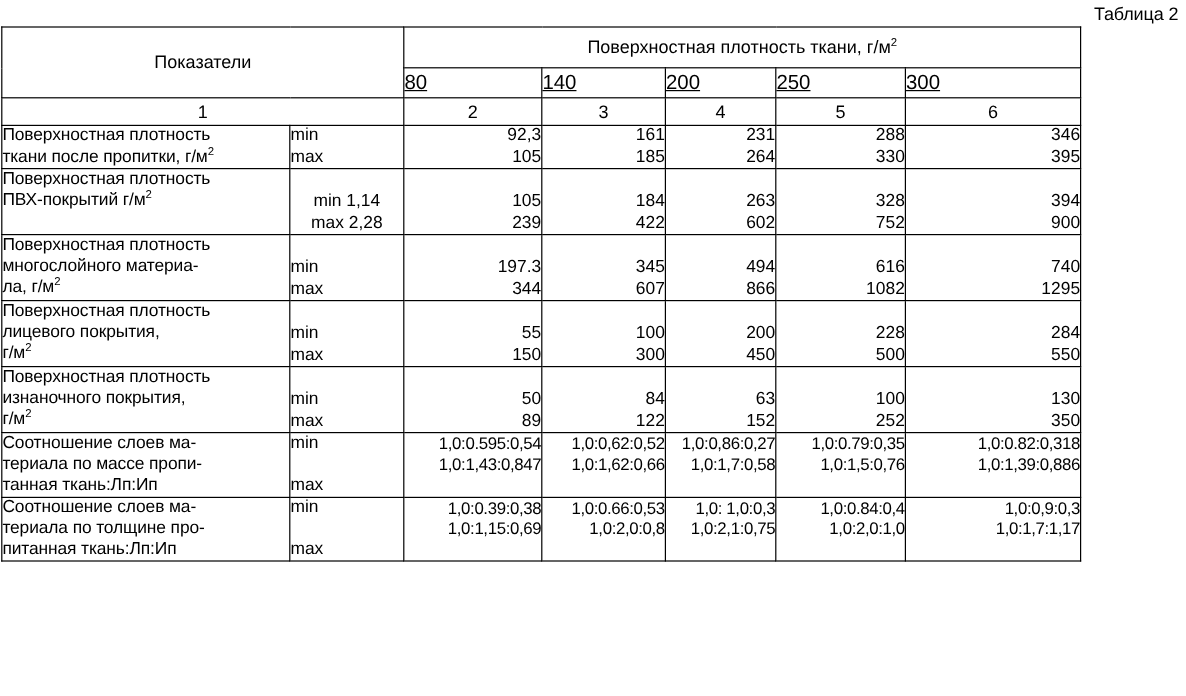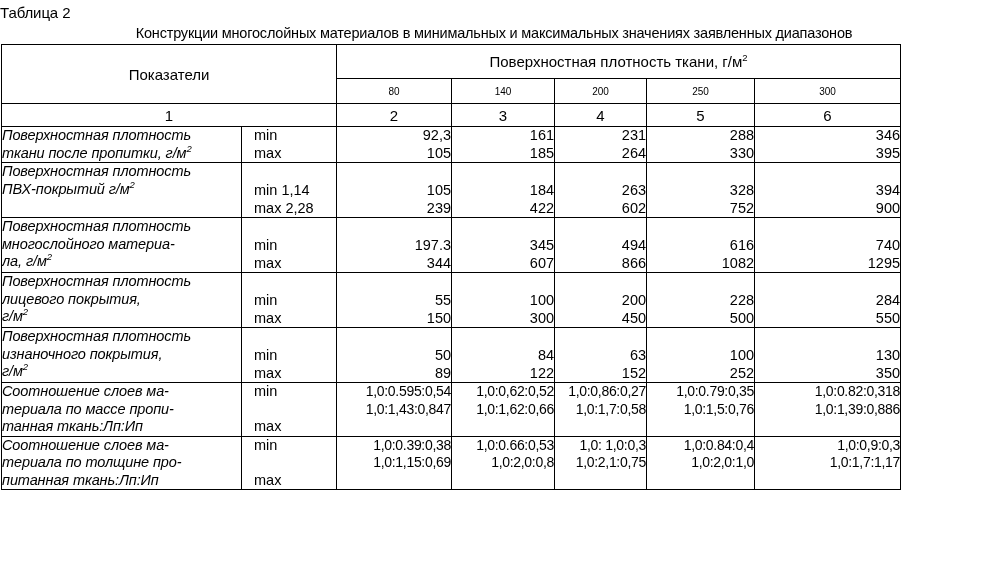--- a/index.html
+++ b/index.html
@@ -16,21 +16,21 @@
   }
   .page {
     position: relative;
     width: 988px;
     height: 580px;
     box-sizing: border-box;
   }
 
   
   .caption-number {
-    text-align: left;
+    text-align: right;
     font-size: 15px;
     padding: 4px 6px 0 0;
     line-height: 18px;
     letter-spacing: -0.1px;
   }
   .caption-title {
     text-align: center;
     font-size: 14.5px;
     line-height: 18px;
     padding: 2px 4px 2px 4px;
@@ -53,50 +53,51 @@
     vertical-align: top;
     background: #ffffff;
   }
   .hdr-center {
     text-align: center;
     vertical-align: middle !important;
     height: 33px;
     font-size: 15px;
   }
   .hdr-sub {
-    text-align: center;
+    text-align: left;
     vertical-align: middle !important;
     height: 24px;
-    font-size: 10px;
+    font-size: 17px;
+    text-decoration: underline;
   }
   .numrow td {
     text-align: center;
     vertical-align: middle !important;
     height: 22px;
     font-size: 15px;
   }
 
   
   .lbl {
     text-align: left;
     padding: 2px 2px 2px 4px;
     line-height: 17.5px;
     font-size: 14.5px;
     letter-spacing: -0.1px;
   }
-  .lbl .ln { display: block; white-space: nowrap; font-style: italic; }
+  .lbl .ln { display: block; white-space: nowrap; }
 
   
   .mm {
     padding: 2px 2px 2px 4px;
     line-height: 17.5px;
     font-size: 14.5px;
     white-space: nowrap;
   }
-  .mm .ln { display: block; margin-left: 12px; }
+  .mm .ln { display: block; }
   .mm.pad-top { padding-top: 19px; }
 
   
   .val {
     text-align: right;
     padding: 2px 2px 2px 2px;
     line-height: 17.5px;
     font-size: 14.5px;
     white-space: nowrap;
   }
@@ -106,21 +107,20 @@
 
   sup { font-size: 9.5px; vertical-align: super; line-height: 0; }
 </style>
 </head>
 <body>
 
 <div class="page">
 
   <div class="caption-number">Таблица 2</div>
 
-  <div class="caption-title">Конструкции многослойных материалов в минимальных и максимальных значениях заявленных диапазонов</div>
 
   <table class="tbl">
     <colgroup>
       <col style="width:240px">
       <col style="width:95px">
       <col style="width:115px">
       <col style="width:103px">
       <col style="width:92px">
       <col style="width:108px">
       <col style="width:146px">
@@ -175,21 +175,21 @@
           <td class="val">
             <span class="ln">346</span>
             <span class="ln">395</span>
           </td>
         </tr>
         <tr>
           <td class="lbl">
             <span class="ln">Поверхностная плотность</span>
             <span class="ln">ПВХ-покрытий г/м<sup>2</sup></span>
           </td>
-          <td class="mm pad-top" style="border-left: none;">
+          <td class="mm pad-top" style="border-left: none; text-align: center;">
             <span class="ln">min 1,14</span>
             <span class="ln">max 2,28</span>
           </td>
           <td class="val pad-top">
             <span class="ln">105</span>
             <span class="ln">239</span>
           </td>
           <td class="val pad-top">
             <span class="ln">184</span>
             <span class="ln">422</span>

